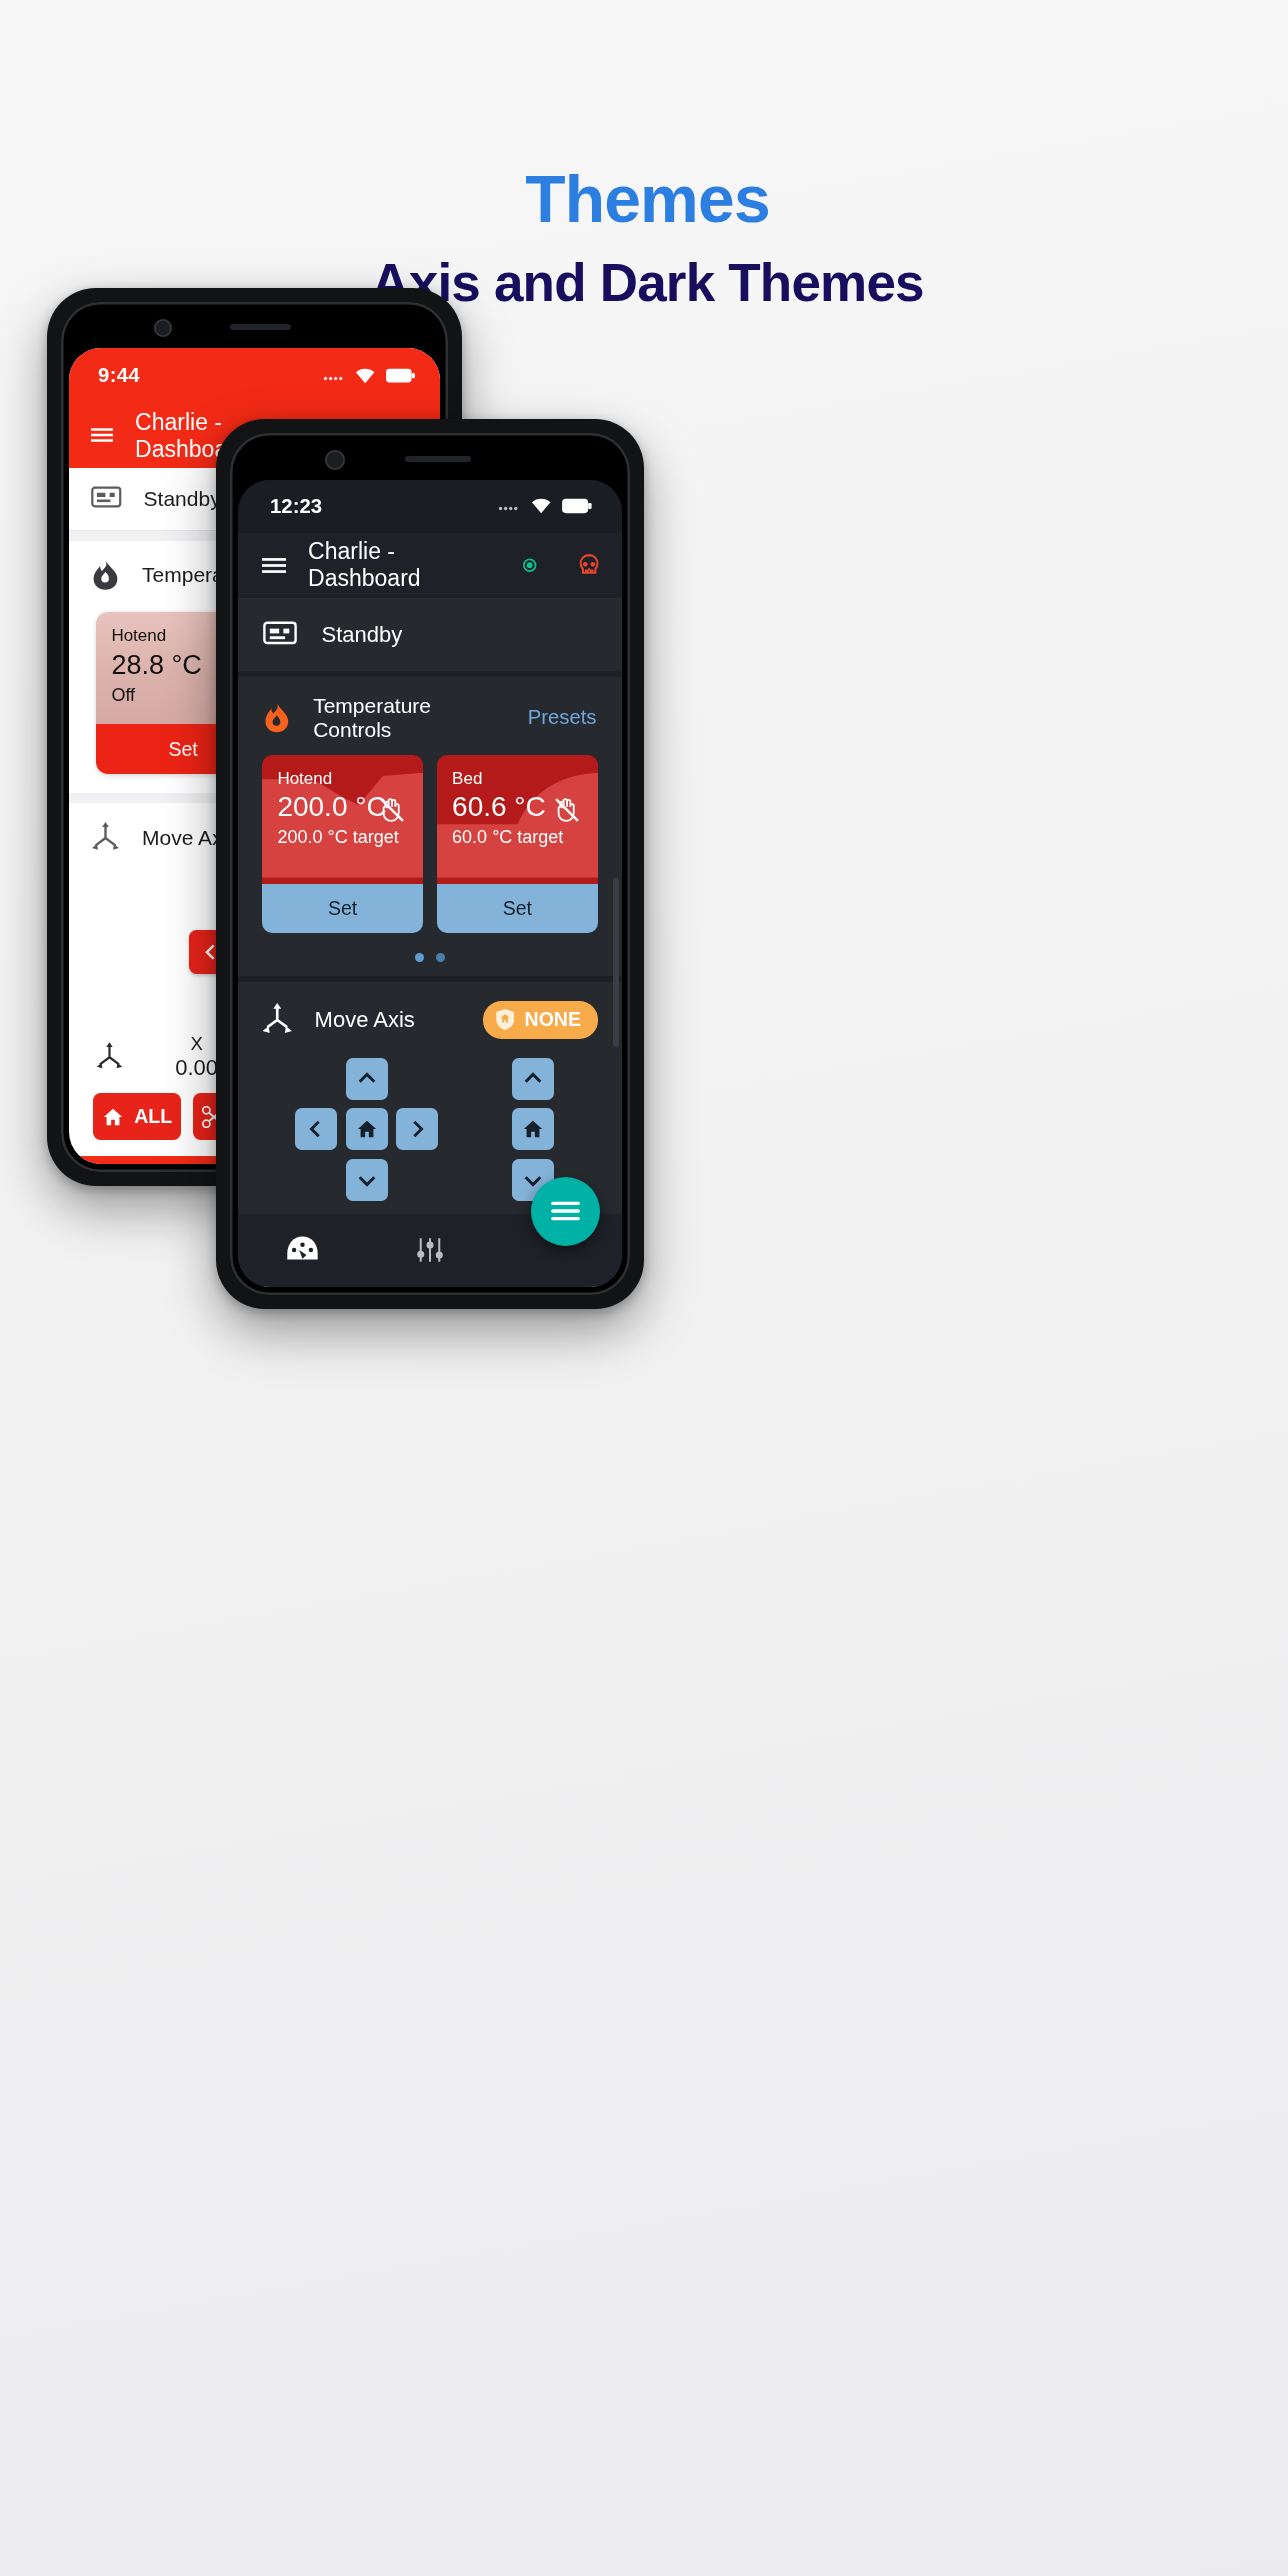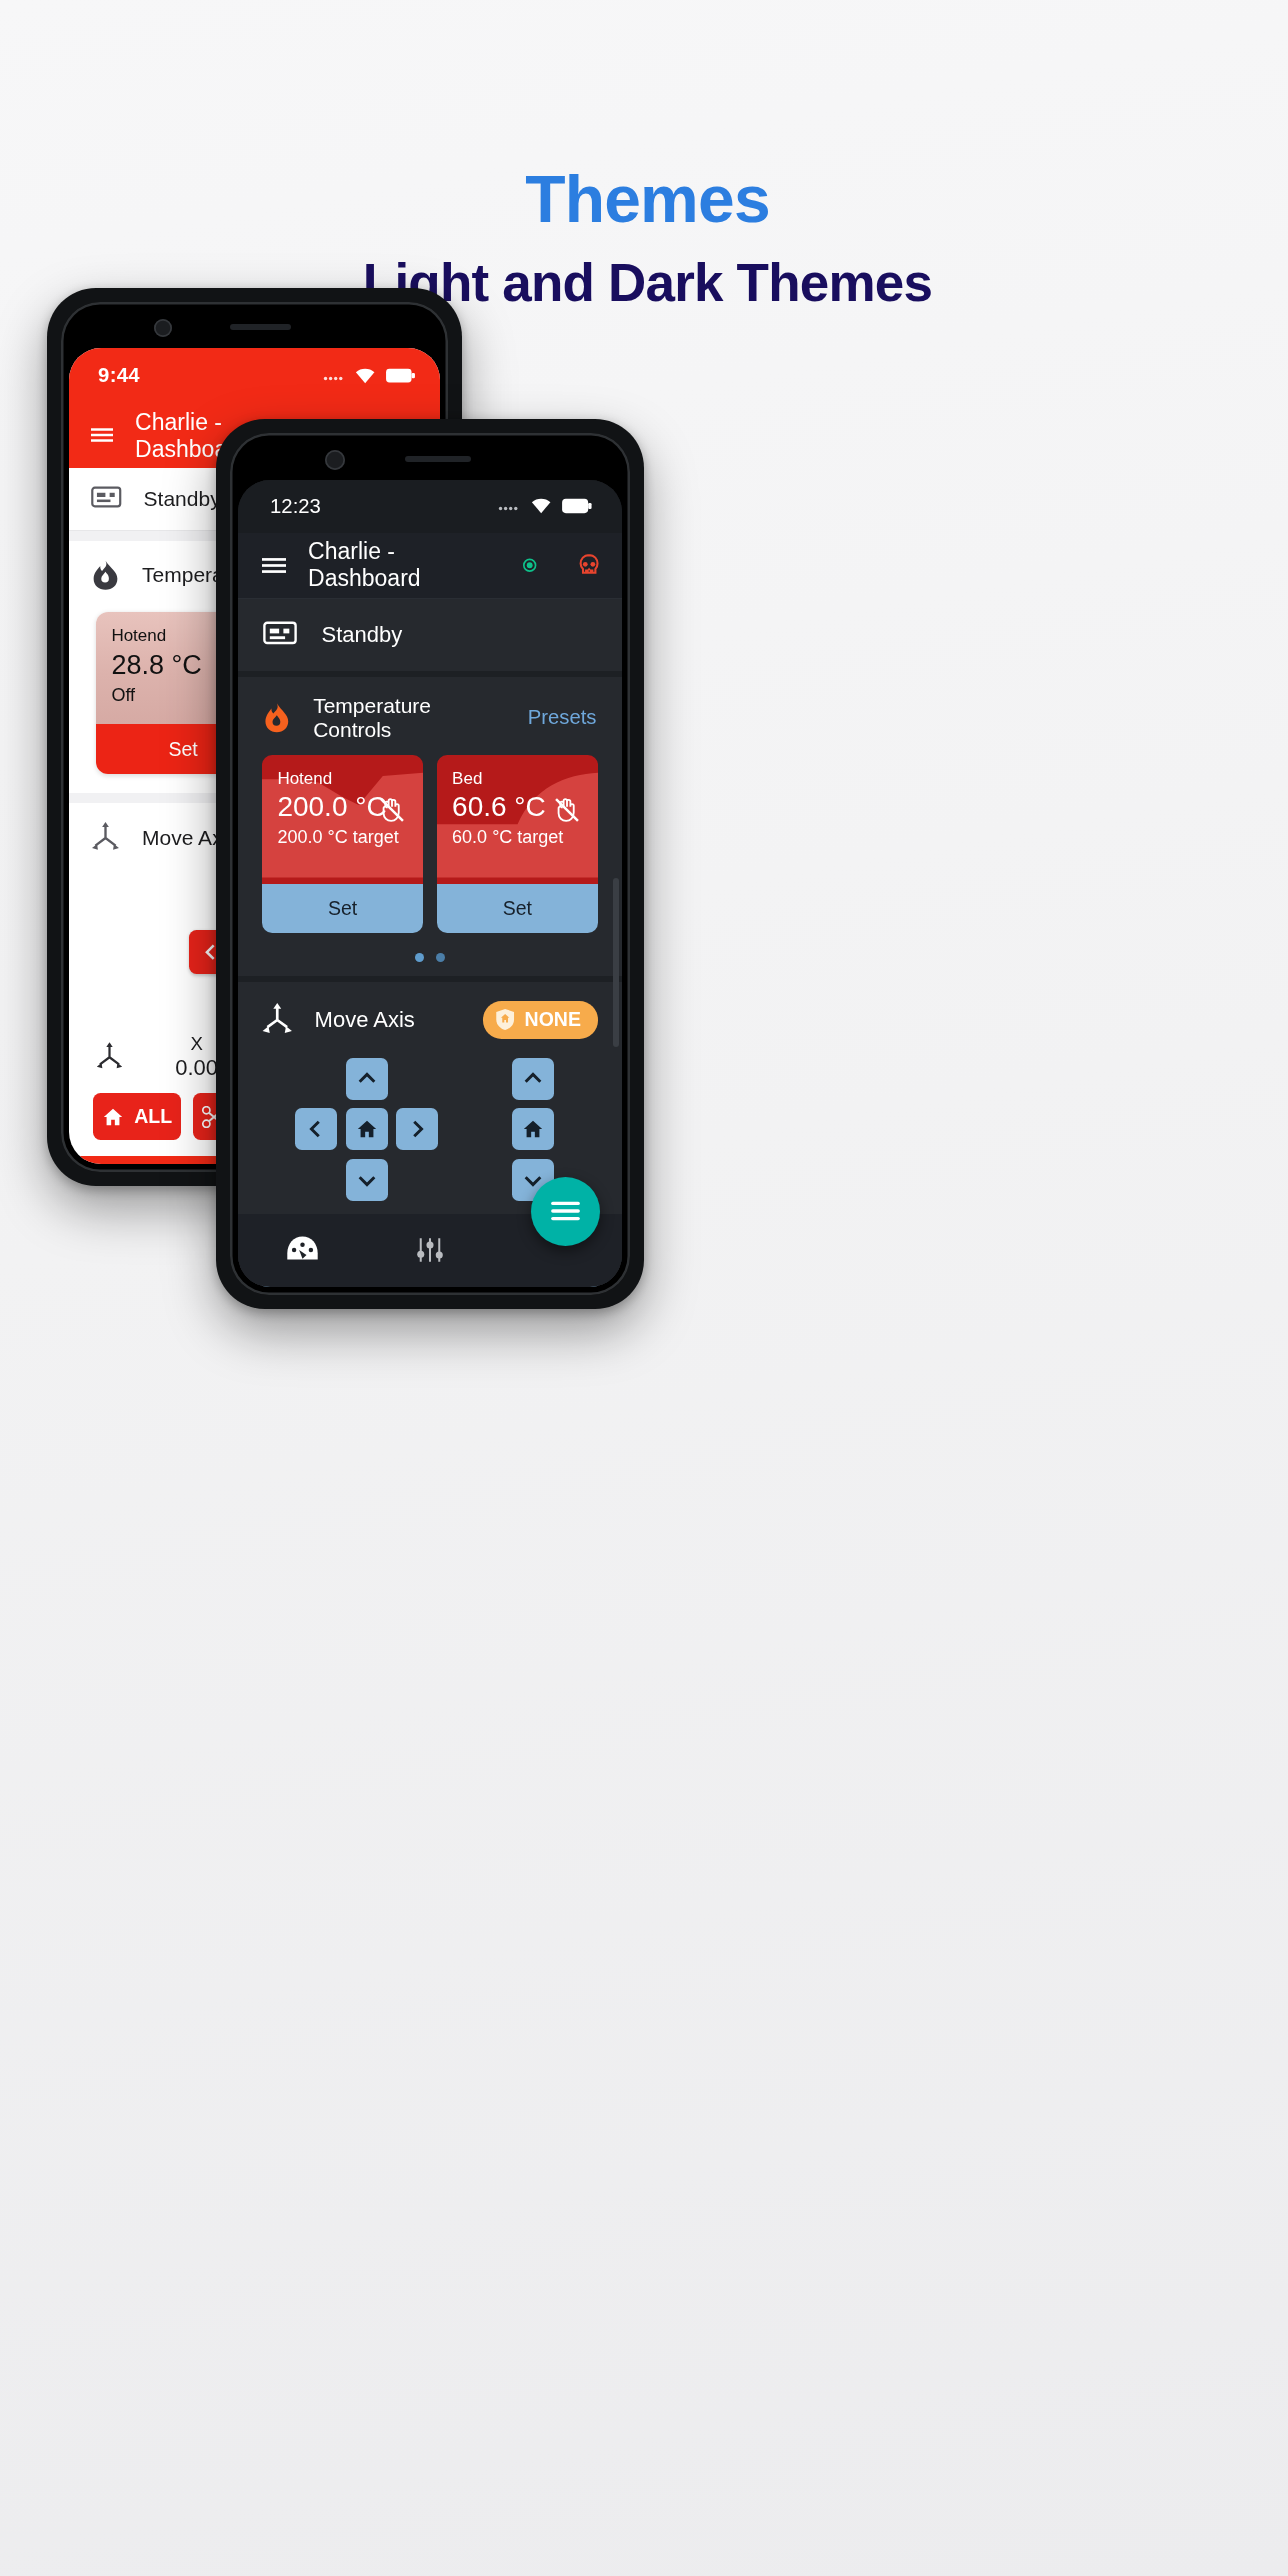--- a/index.html
+++ b/index.html
@@ -113,21 +113,21 @@
     padding-left: 85px;
   }
 
   
   #phone-dark { left: 216px; top: 419px; width: 428px; height: 890px; }
   #phone-dark .screen { background: #1d2024; }
 
   .d-statusbar {
     height: 53px; background: #1a1d21; color: #fff;
     display: flex; align-items: center; padding: 0 29px 0 32px;
-    font-size: 20.3px; font-weight: 400;
+    font-size: 20.3px; font-weight: 700;
   }
   .d-statusbar .right { margin-left: auto; display: flex; align-items: center; gap: 11px; }
   .d-appbar {
     height: 66px; background: #1e2127; color: #fff;
     display: flex; align-items: center; padding: 0 18.6px 0 24px; gap: 22px;
     border-bottom: 0.8px solid #2a2e34;
   }
   .d-appbar .title { font-size: 23px; }
   .d-appbar .spacer { flex: 1; }
 
@@ -220,21 +220,21 @@
   .scroll-ind2 {
     position: absolute; right: 2.5px; top: 398px; width: 6px; height: 169px;
     border-radius: 3.4px; background: #3a3e44;
   }
 </style>
 </head>
 <body>
 
 <div id="headline">
   <div class="h1">Themes</div>
-  <div class="h2">Light and Dark Themes</div>
+  <div class="h2">Axis and Dark Themes</div>
 </div>
 
 <div class="phone" id="phone-light">
   <div class="bezel">
     <div class="notch-cam" style="left:93px;top:17px;width:18.6px;height:18.6px;"></div>
     <div class="notch-speaker" style="left:169px;top:22px;width:61px;"></div>
     <div class="screen" style="top:46px;">
 
       <div class="l-statusbar">
         <span class="time">9:44</span>

